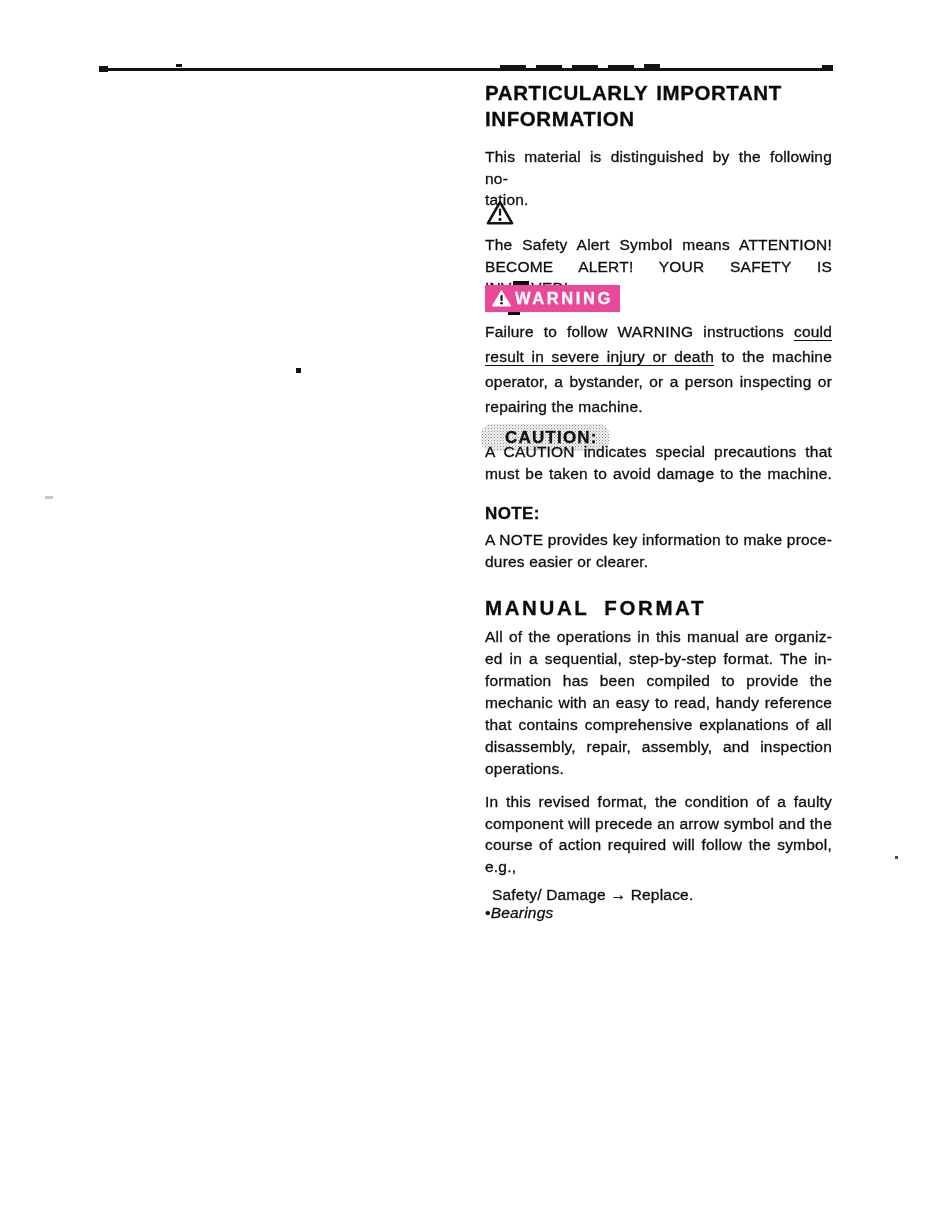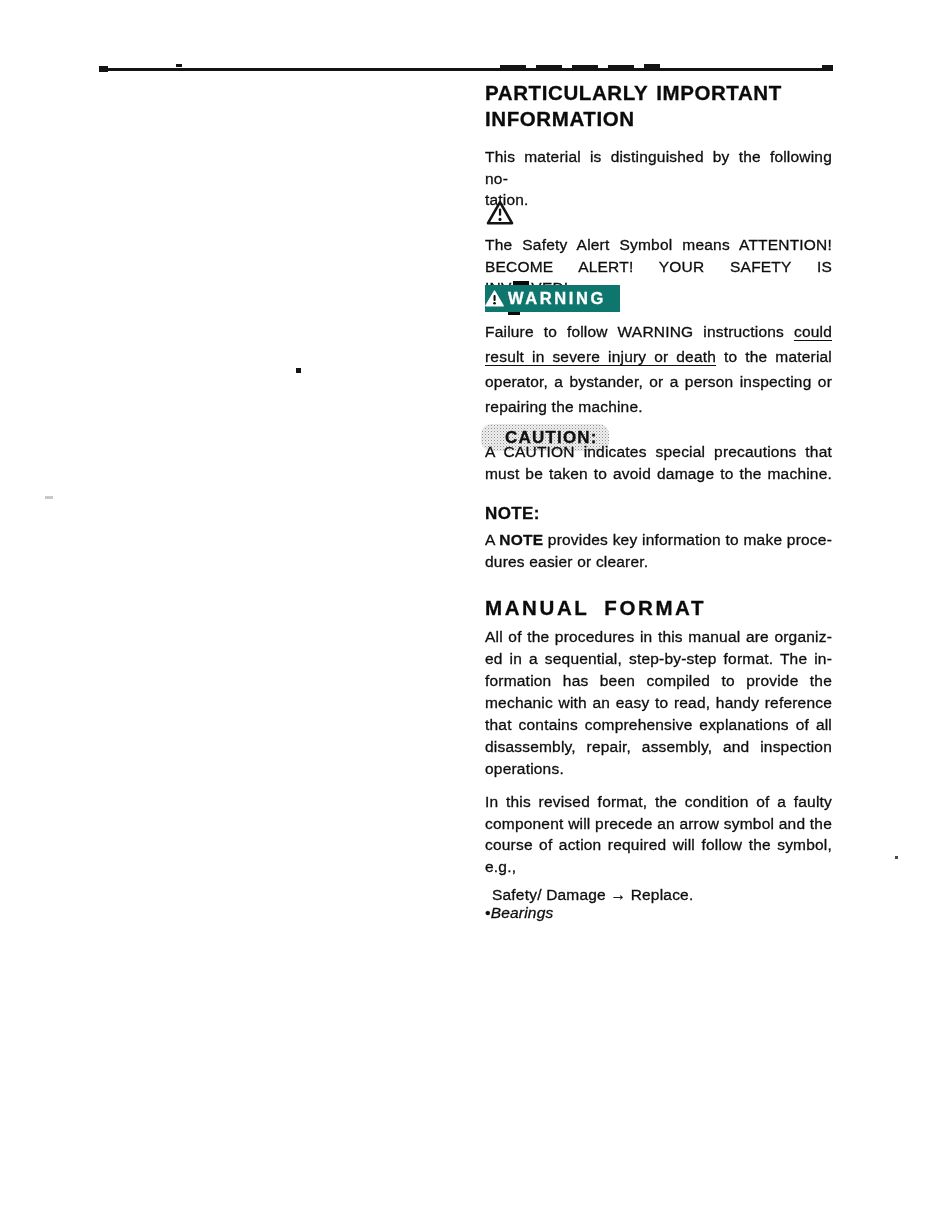--- a/index.html
+++ b/index.html
@@ -17,24 +17,24 @@
   .lh21{line-height:21.5px;}
   .lh22{line-height:22px;}
   .lh25{line-height:25px;}
   .h1{
     font-size:20.5px;font-weight:700;letter-spacing:.6px;word-spacing:2px;
     line-height:25.5px;color:#0b0b0b;-webkit-text-stroke:.3px #0b0b0b;
   }
   .h1-mf{letter-spacing:2.6px;word-spacing:7px;}
   .rule{background:#141414;}
   .u{text-decoration:underline;text-underline-offset:2.5px;text-decoration-thickness:1.4px;}
-  .b{font-weight:700;}
+  .b{font-weight:400;}
   .warn-box{
-    left:485px;top:285px;width:135px;height:27px;background:#0f766e;
-    display:flex;align-items:center;box-sizing:border-box;
+    left:485px;top:285px;width:135px;height:27px;background:#ec4899;
+    display:flex;align-items:center;padding-left:7px;box-sizing:border-box;
   }
   .warn-label{
     color:#ffffff;font-weight:700;font-size:16.5px;letter-spacing:2.6px;margin-left:4px;
     -webkit-text-stroke:.3px #ffffff;
   }
   .warn-tab{left:513px;top:281px;width:16px;height:5px;background:#0a0a0a;}
   .warn-tab2{left:508px;top:311px;width:12px;height:4px;background:#0a0a0a;}
   .caution-box{
     left:481px;top:424px;width:128px;height:27px;
     background-color:#efefef;
@@ -97,21 +97,21 @@
         <path d="M9.5 1 L18.2 15.8 L0.8 15.8 Z" fill="#ffffff" stroke="#ffffff" stroke-width="1.4" stroke-linejoin="round"></path>
         <rect x="8.5" y="5.1" width="2.1" height="6" rx="1" fill="#0a0a0a"></rect>
         <circle cx="9.55" cy="13.3" r="1.3" fill="#0a0a0a"></circle>
       </svg>
     </span>
     <span class="warn-label">WARNING</span>
   </div>
 
   <div class="abs col body-txt lh25" style="top:319px;">
     <div class="jline"><span>Failure to follow WARNING instructions </span><span class="u">could</span></div>
-    <div class="jline"><span class="u">result in severe injury or death</span><span> to the material</span></div>
+    <div class="jline"><span class="u">result in severe injury or death</span><span> to the machine</span></div>
     <div class="jline">operator, a bystander, or a person inspecting or</div>
     <div class="lline">repairing the machine.</div>
   </div>
 
   <div class="abs caution-box">
     <span class="caution-label">CAUTION:</span>
   </div>
 
   <div class="abs col body-txt lh21" style="top:441px;">
     <div class="jline">A CAUTION indicates special precautions that</div>
@@ -120,21 +120,21 @@
 
   <div class="abs col note-label" style="top:504px;">NOTE:</div>
   <div class="abs col body-txt lh21" style="top:529px;">
     <div class="jline"><span>A </span><span class="b">NOTE</span><span> provides key information to make proce-</span></div>
     <div class="lline">dures easier or clearer.</div>
   </div>
 
   <div class="abs col h1 h1-mf" style="top:595px;">MANUAL FORMAT</div>
 
   <div class="abs col body-txt lh22" style="top:626px;">
-    <div class="jline">All of the procedures in this manual are organiz-</div>
+    <div class="jline">All of the operations in this manual are organiz-</div>
     <div class="jline">ed in a sequential, step-by-step format. The in-</div>
     <div class="jline">formation has been compiled to provide the</div>
     <div class="jline">mechanic with an easy to read, handy reference</div>
     <div class="jline">that contains comprehensive explanations of all</div>
     <div class="jline">disassembly, repair, assembly, and inspection</div>
     <div class="lline">operations.</div>
   </div>
 
   <div class="abs col body-txt lh21" style="top:779px;margin-top:12px;">
     <div class="jline">In this revised format, the condition of a faulty</div>

